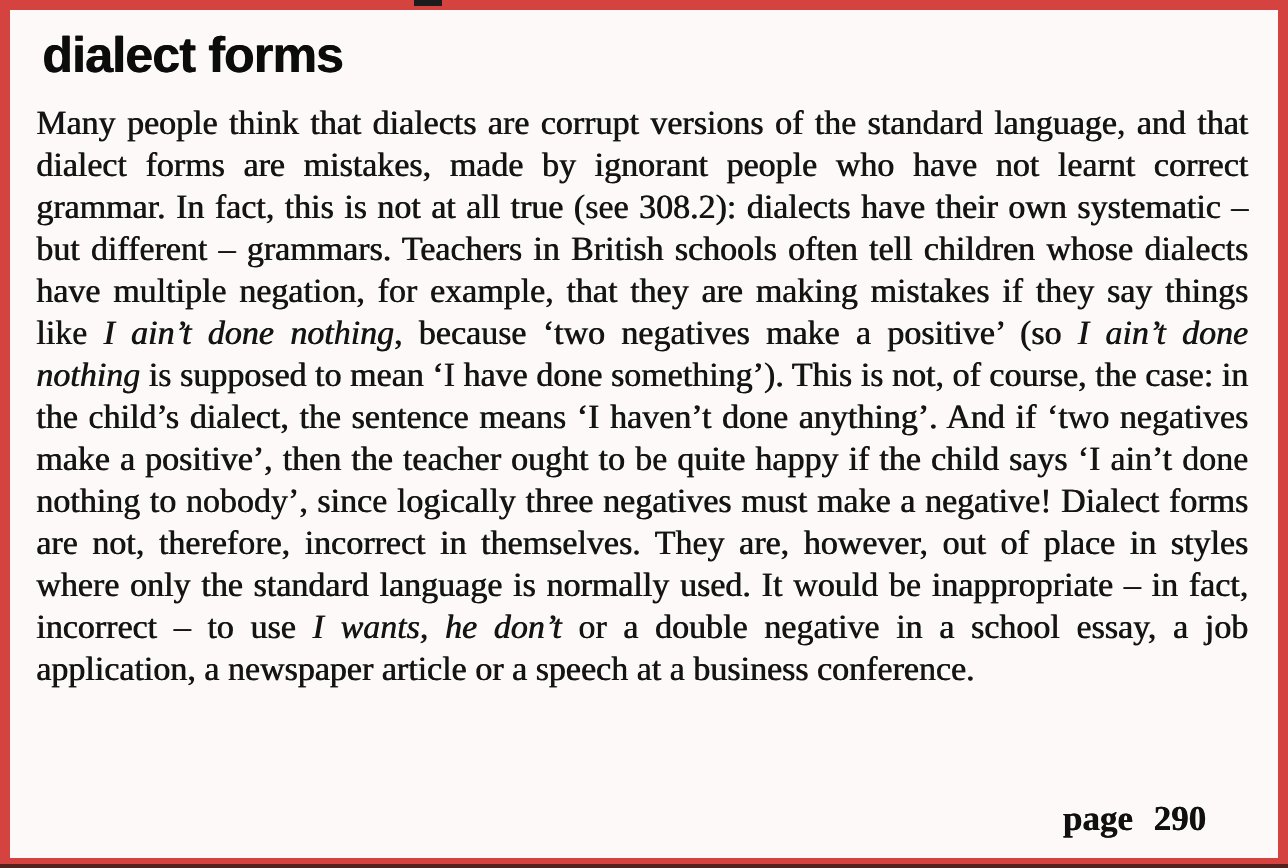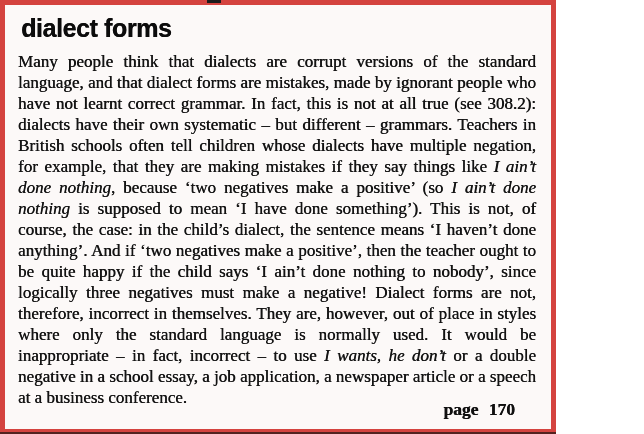--- a/index.html
+++ b/index.html
@@ -2,21 +2,21 @@
 <html style="--border: #d4433f; --background: #fcf9f8; --text: #141414;"><head>
 <meta charset="utf-8">
 <style>
   html, body {
     margin: 0;
     padding: 0;
     background: #ffffff;
   }
   .sheet {
     position: relative;
-    width: 556px;
+    width: 644px;
     height: 434px;
     box-sizing: border-box;
     background: var(--background, #fcf9f8);
     border: 5px solid var(--border, #d4433f);
     overflow: visible;
     font-family: "Liberation Serif", serif;
   }
   .content {
     padding: 9px 15px 0 13px;
   }
@@ -68,15 +68,15 @@
 </style>
 </head>
 <body>
 
 <div class="sheet">
   <div class="top-mark"></div>
   <div class="content">
     <h1 class="doc-title">dialect forms</h1>
     <p class="body-text"><span>Many people think that dialects are corrupt versions of the standard language, and that dialect forms are mistakes, made by ignorant people who have not learnt correct grammar. In fact, this is not at all true (see 308.2): dialects have their own systematic – but different – grammars. Teachers in British schools often tell children whose dialects have multiple negation, for example, that they are making mistakes if they say things like </span><i>I ain’t done nothing</i><span>, because ‘two negatives make a positive’ (so </span><i>I ain’t done nothing</i><span> is supposed to mean ‘I have done something’). This is not, of course, the case: in the child’s dialect, the sentence means ‘I haven’t done anything’. And if ‘two negatives make a positive’, then the teacher ought to be quite happy if the child says ‘I ain’t done nothing to nobody’, since logically three negatives must make a negative! Dialect forms are not, therefore, incorrect in themselves. They are, however, out of place in styles where only the standard language is normally used. It would be inappropriate – in fact, incorrect – to use </span><i>I wants, he don’t</i><span> or a double negative in a school essay, a job application, a newspaper article or a speech at a business conference.</span></p>
   </div>
-  <div class="page-number">page 170</div>
+  <div class="page-number">page 290</div>
   <div class="scan-edge"></div>
 </div>
 
 </body></html>

